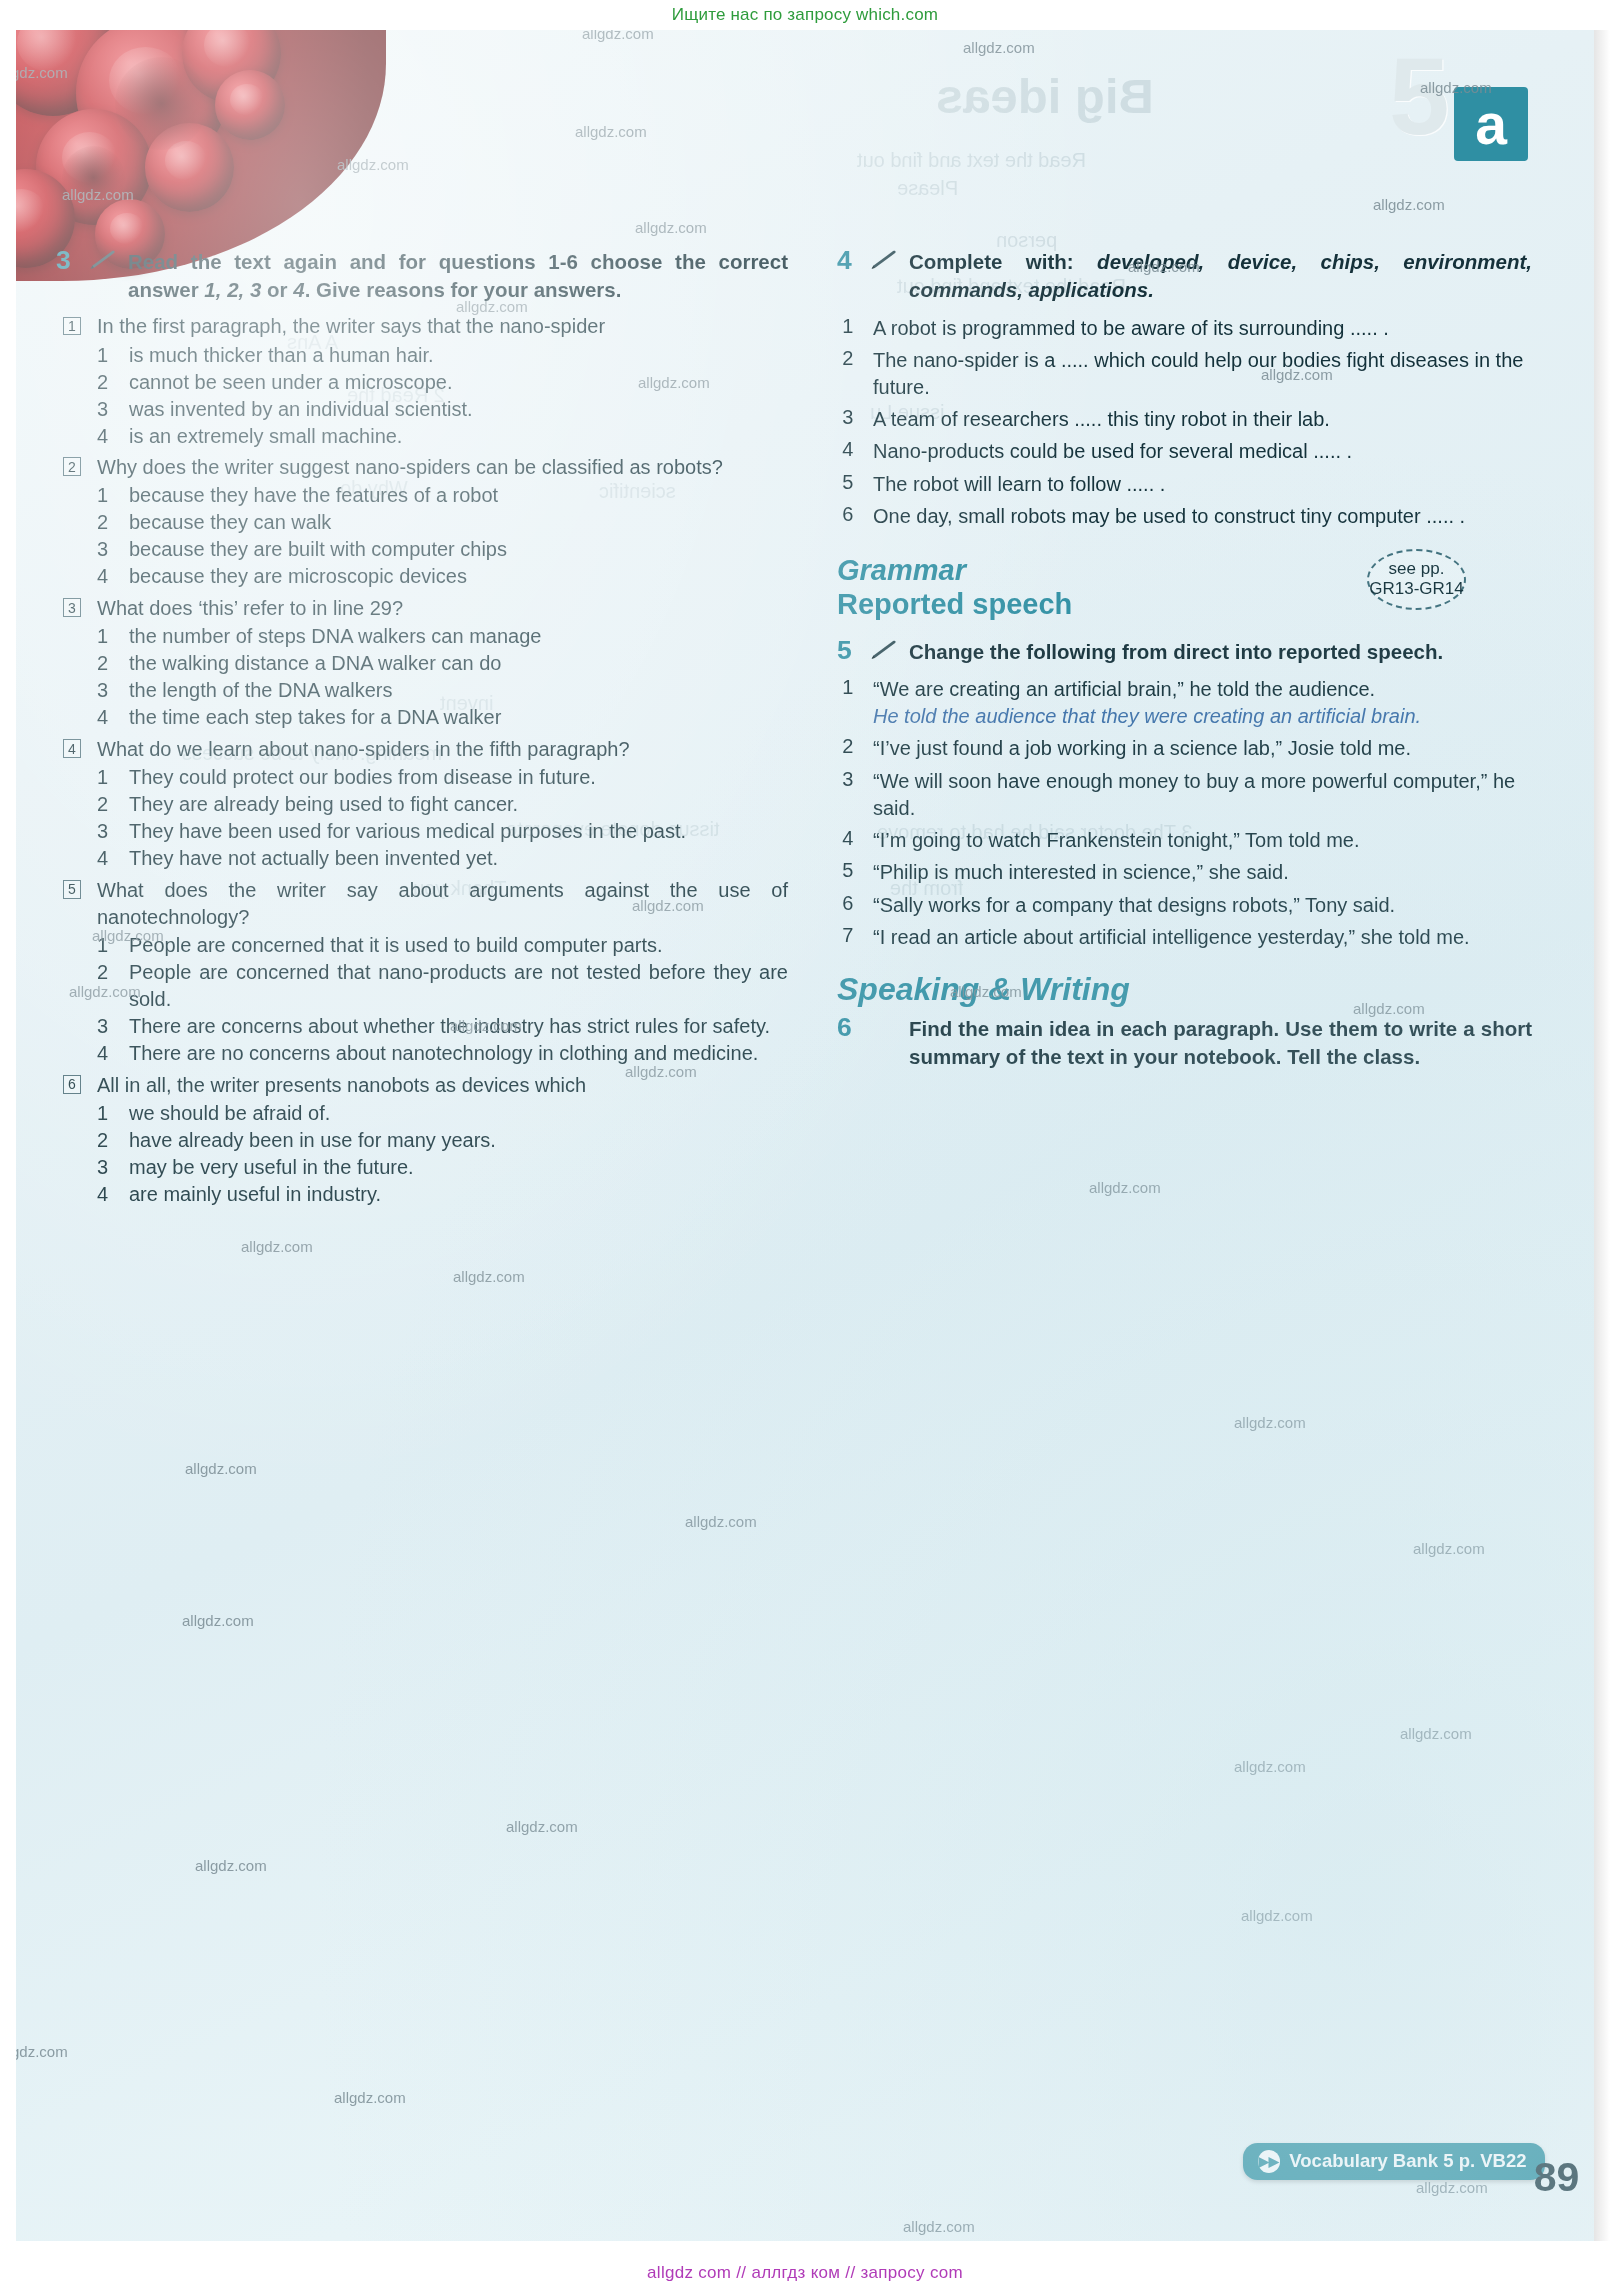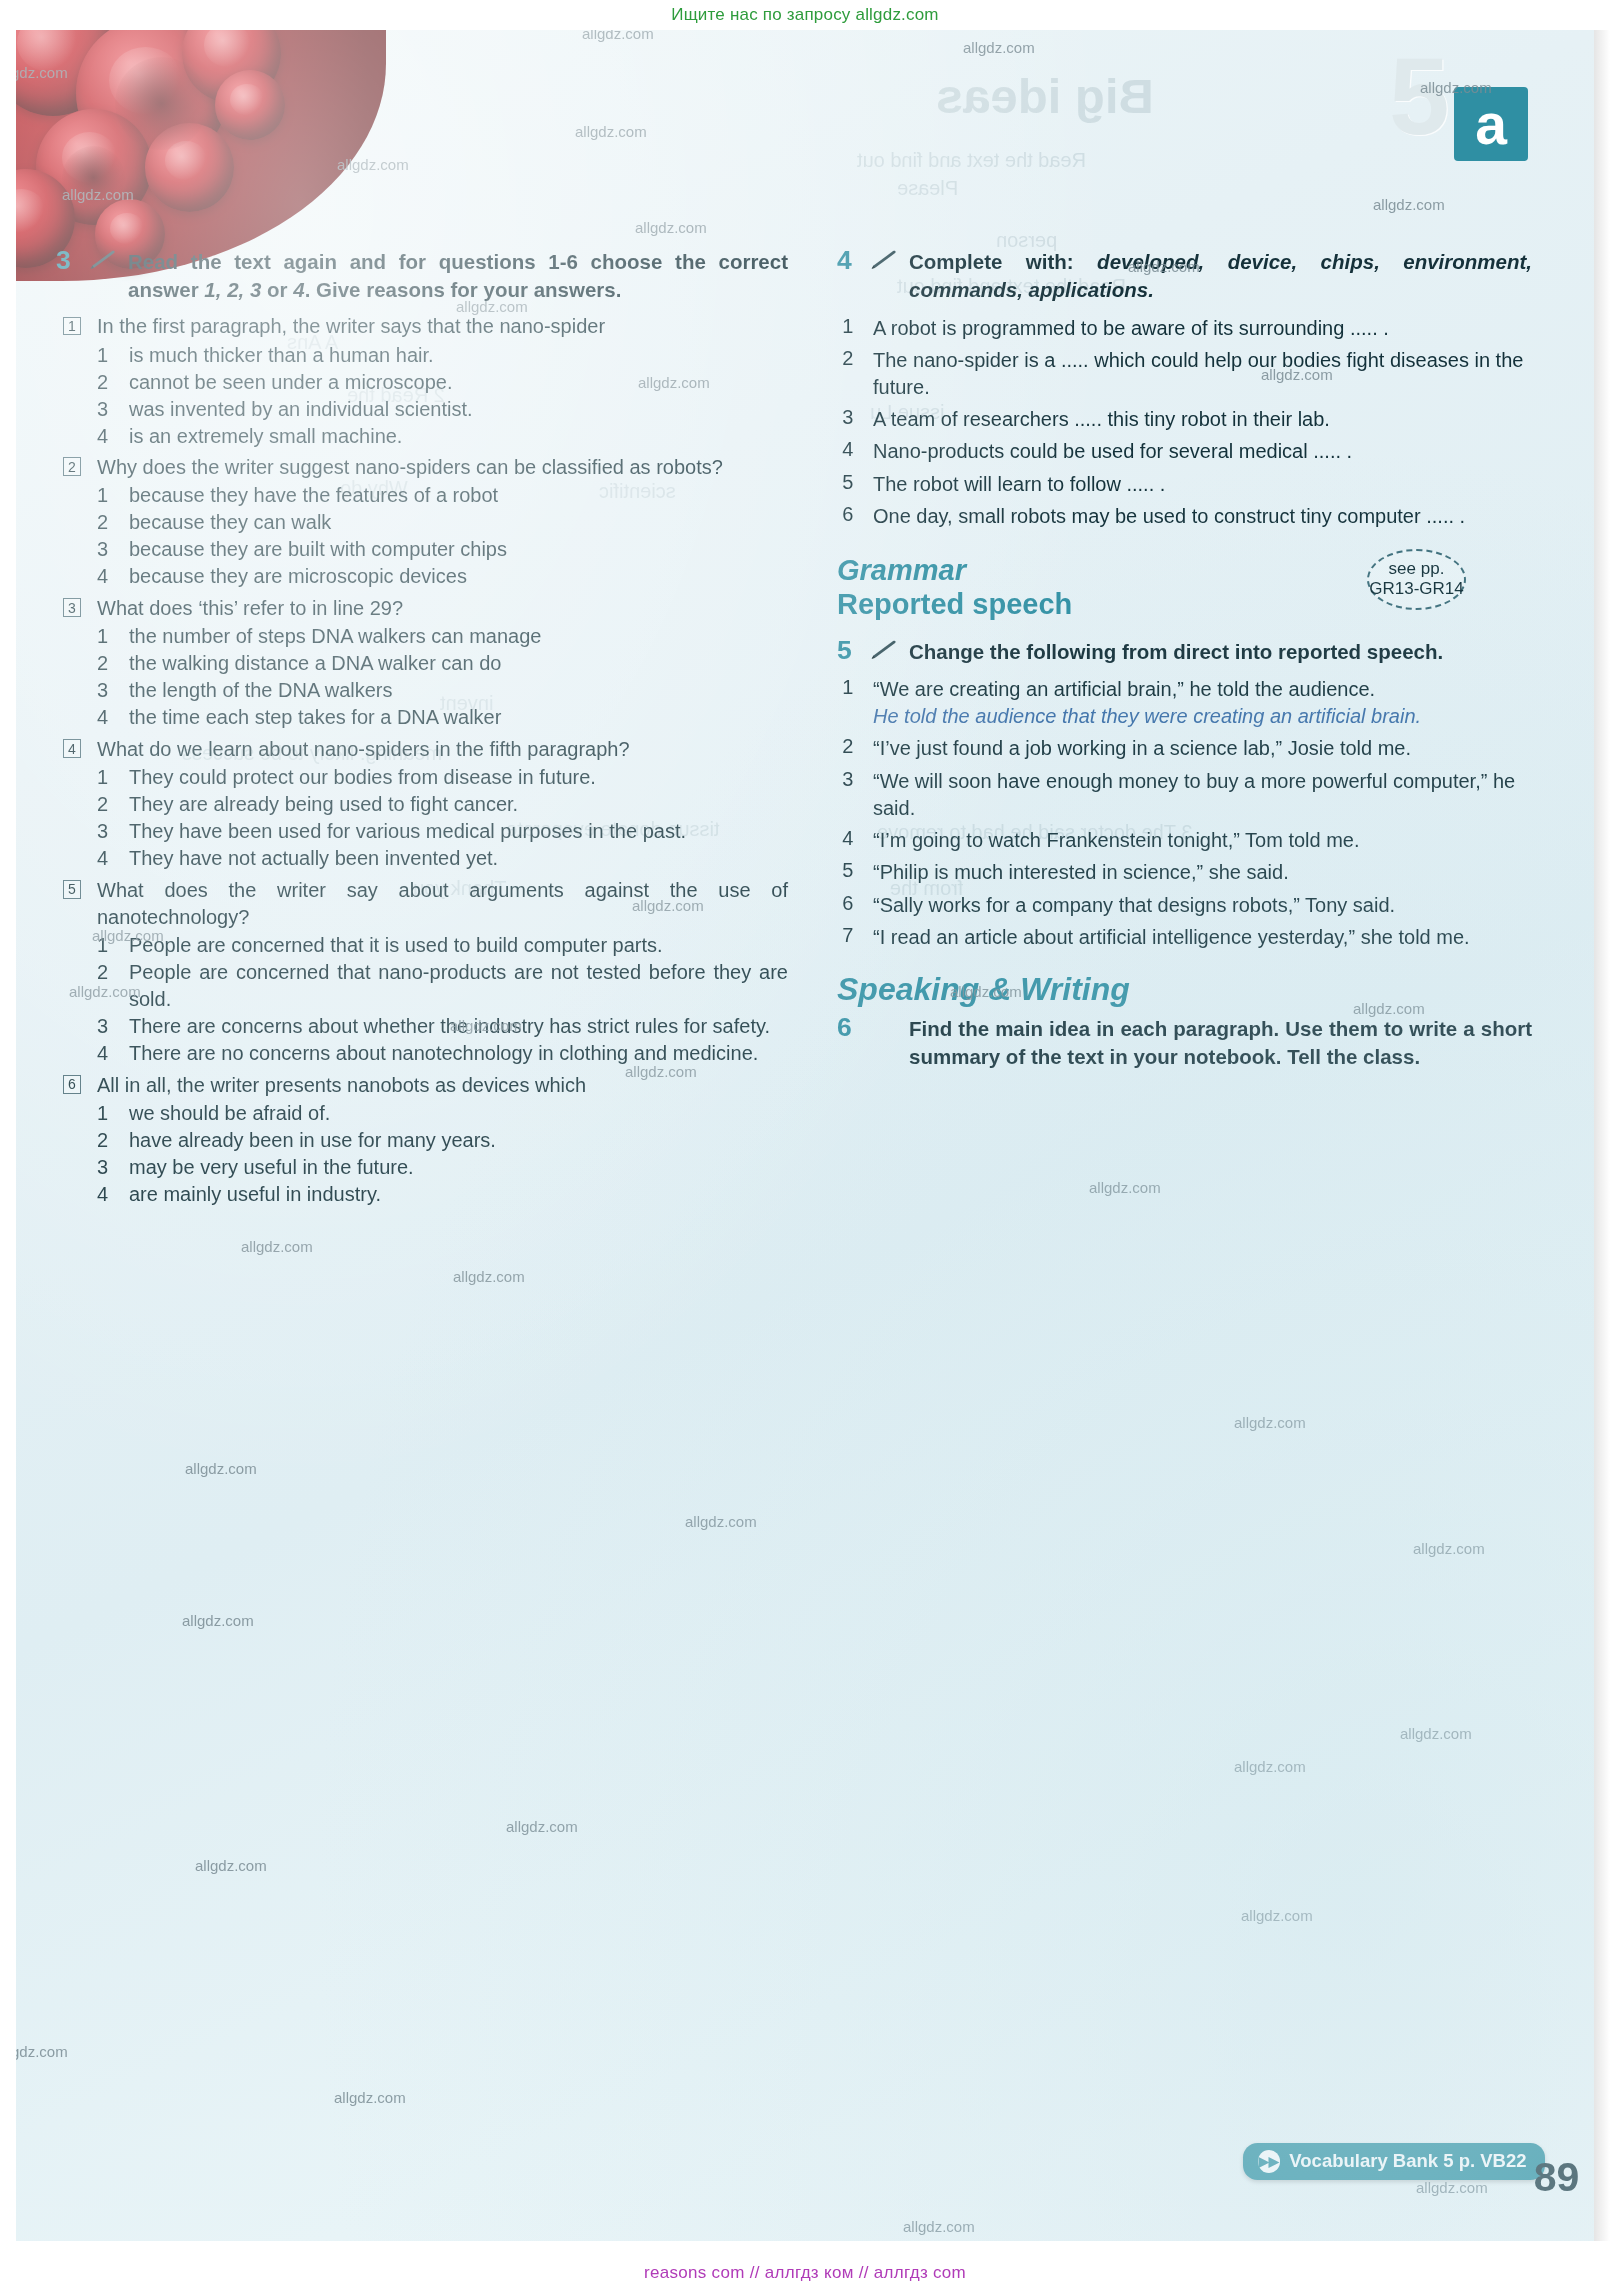--- a/index.html
+++ b/index.html
@@ -152,21 +152,21 @@
     display:flex; align-items:center; justify-content:center; color:#3a98a8; font-size:13.2px; }
   .page-no {
     position: absolute; right: 14.6px; bottom: 40px;
     font-size: 41px; font-weight: 700; color: #27424b;
     font-family:"Liberation Sans",sans-serif;
   }
 </style>
 </head>
 <body>
 
-<div class="top-banner">Ищите нас по запросу allgdz.com</div>
+<div class="top-banner">Ищите нас по запросу which.com</div>
 
 <div class="page">
 
   <div class="ghost" style="left:920px; top:38px; font-size:49px;">Big ideas</div>
   <div class="ghost small" style="left:841px; top:119px; font-size:20px;">Read the text and find out</div>
   <div class="ghost small" style="left:881px; top:147px; font-size:20px;">Please</div>
   <div class="ghost small" style="left:980px; top:199px; font-size:20px;">person</div>
   <div class="ghost small" style="left:881px; top:245px; font-size:20px;">Read the text and find out</div>
   <div class="ghost small" style="left:271px; top:301px; font-size:20px;">A  Ans</div>
   <div class="ghost small" style="left:331px; top:354px; font-size:20px;">2  Read the</div>
@@ -458,14 +458,14 @@
   <div class="wm" style="left:490px;  top:1788px;">allgdz.com</div>
   <div class="wm" style="left:179px;  top:1827px;">allgdz.com</div>
   <div class="wm" style="left:1225px; top:1877px;">allgdz.com</div>
   <div class="wm" style="left:-20px;  top:2013px;">allgdz.com</div>
   <div class="wm" style="left:318px;  top:2059px;">allgdz.com</div>
   <div class="wm" style="left:1400px; top:2149px;">allgdz.com</div>
   <div class="wm" style="left:887px; top:2188px;">allgdz.com</div>
 </div>
 
 <div class="page-shadow"></div>
-<div class="bottom-strip">reasons com  //  аллгдз ком  //  аллгдз com</div>
+<div class="bottom-strip">allgdz com  //  аллгдз ком  //  запросу com</div>
 
 
 </body></html>

